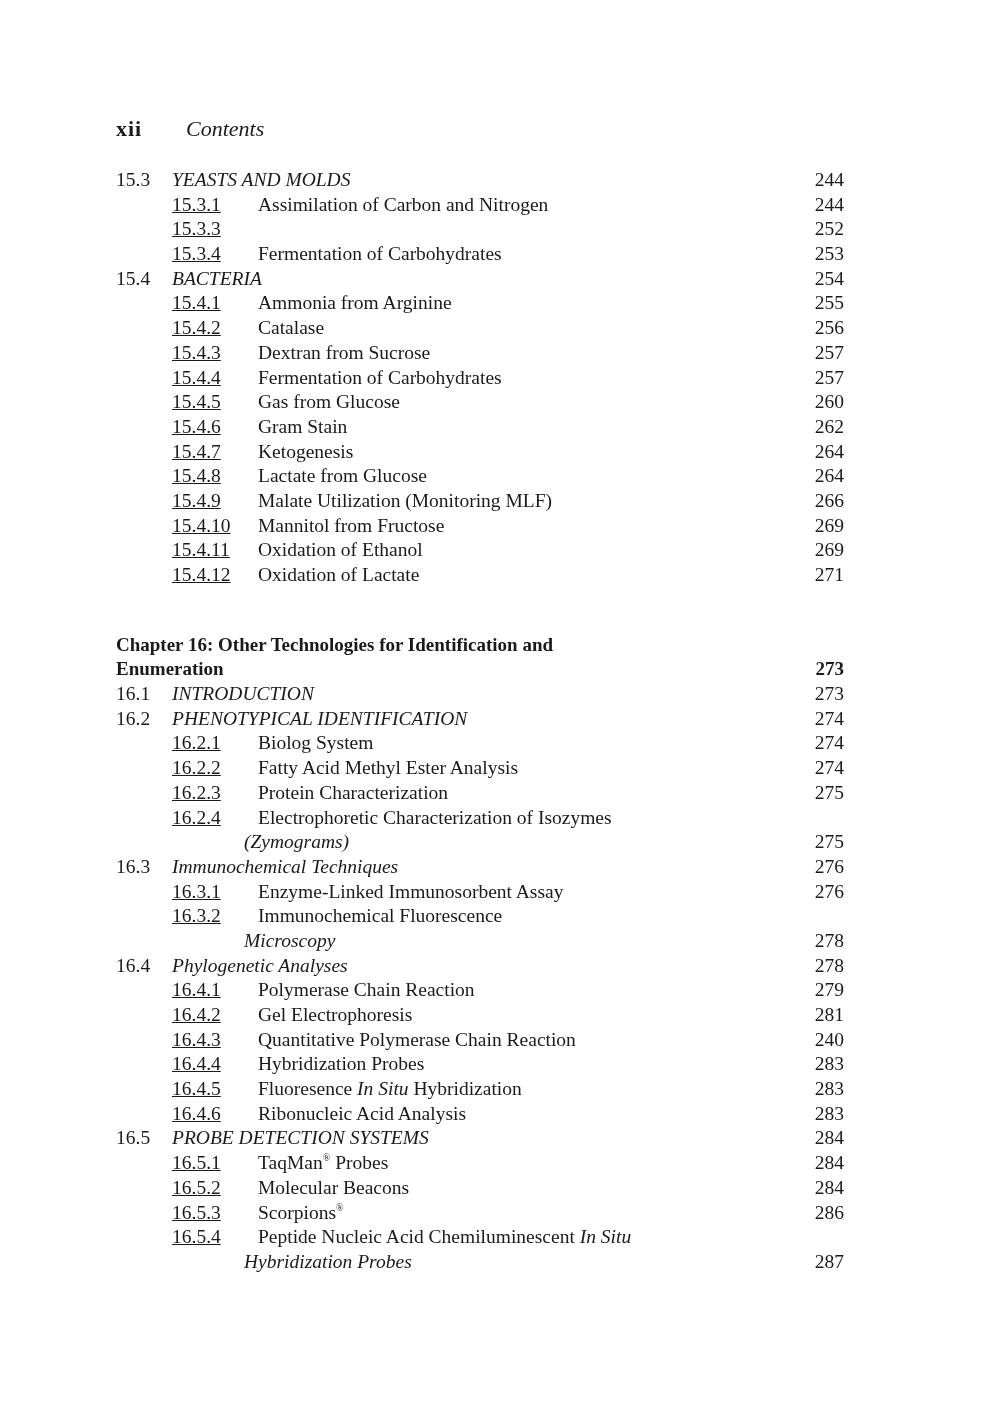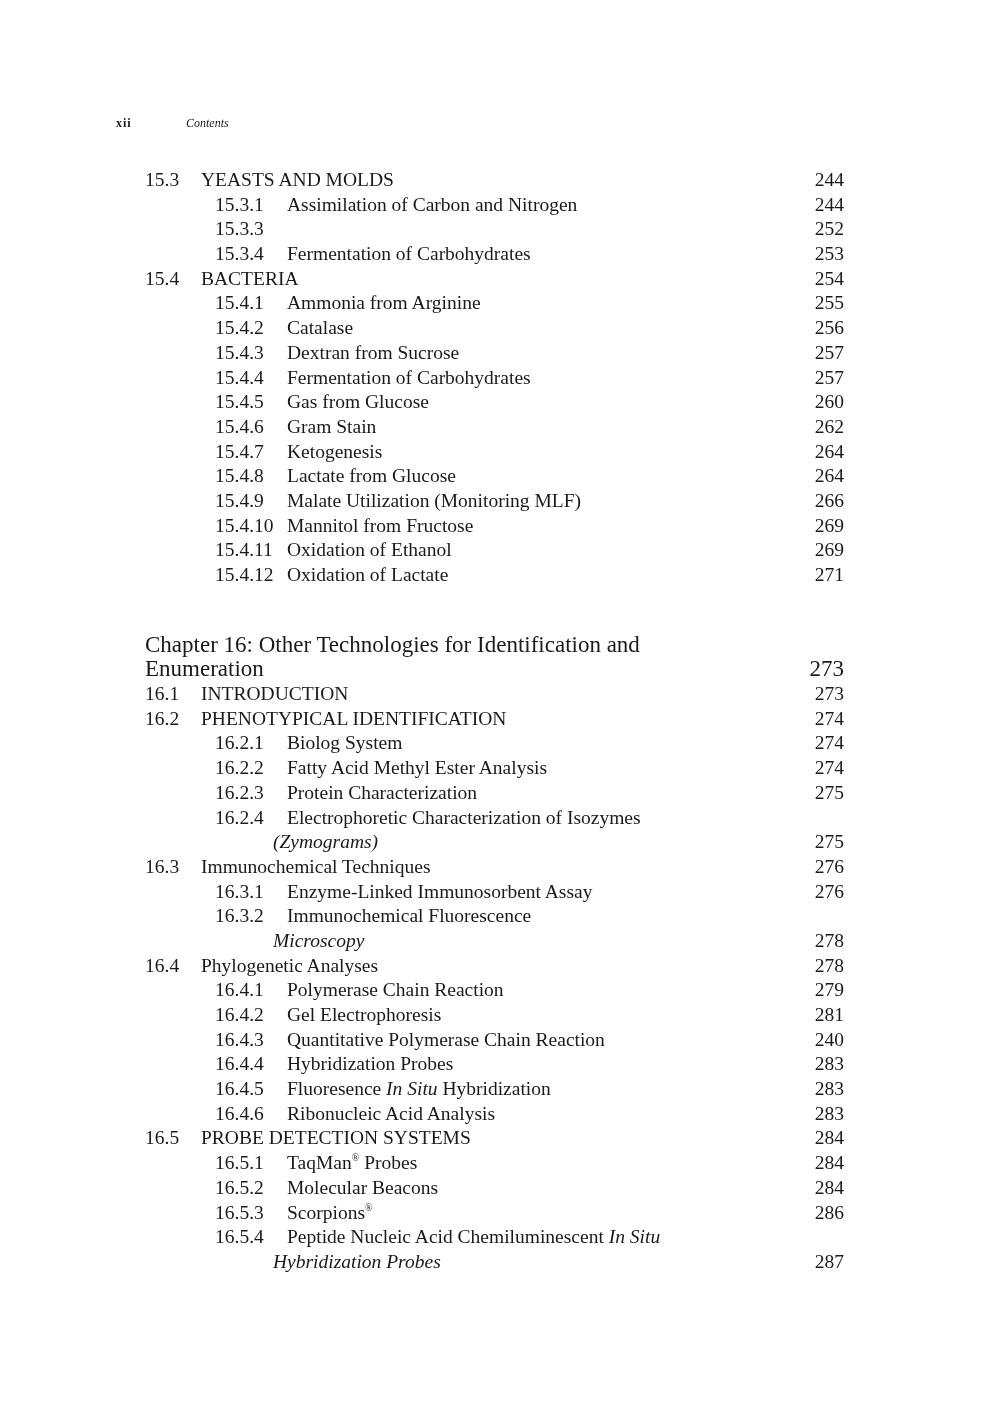--- a/index.html
+++ b/index.html
@@ -3,39 +3,38 @@
 <meta charset="utf-8">
 <style>
   html, body { margin: 0; padding: 0; background: #ffffff; }
   body {
     width: 1000px; height: 1418px; position: relative; overflow: hidden;
     font-family: "Liberation Serif", "DejaVu Serif", serif;
     color: #1a1a1a;
   }
   .running-head {
     position: absolute; left: 116px; top: 116px;
-    font-size: 12px; display: flex; align-items: baseline;
+    font-size: 22px; display: flex; align-items: baseline;
   }
   .running-head .folio { font-weight: bold; width: 70px; letter-spacing: 1px; }
   .running-head .title { font-style: italic; }
   .toc { position: absolute; left: 116px; top: 168px; width: 730px; }
   .row {
     position: relative; font-size: 19.5px; line-height: 24.7px; height: 24.7px;
     white-space: nowrap;
-    margin-left: 29px;
   }
   .row .num { position: absolute; }
   .row .text { position: absolute; }
   .row .page { position: absolute; right: 2px; }
   .row.l1 .num { left: 0; }
-  .row.l1 .text { left: 56px; }
-  .row.l2 .num { left: 70px; }
+  .row.l1 .text { left: 56px; font-style: italic; }
+  .row.l2 .num { left: 56px; text-decoration: underline; }
   .row.l2 .text { left: 142px; }
   .row.cont .text { left: 128px; font-style: italic; }
-  .row.chap { font-weight: normal; font-size: 23px; }
+  .row.chap { font-weight: bold; font-size: 19px; }
   .row.chap .text { left: 0; }
   .gap { height: 45px; }
   i { font-style: italic; text-align: center; }
   sup { font-size: 10px; vertical-align: 8px; line-height: 0; }
 </style>
 </head>
 <body>
 
 <div class="running-head">
   <span class="folio">xii</span>

